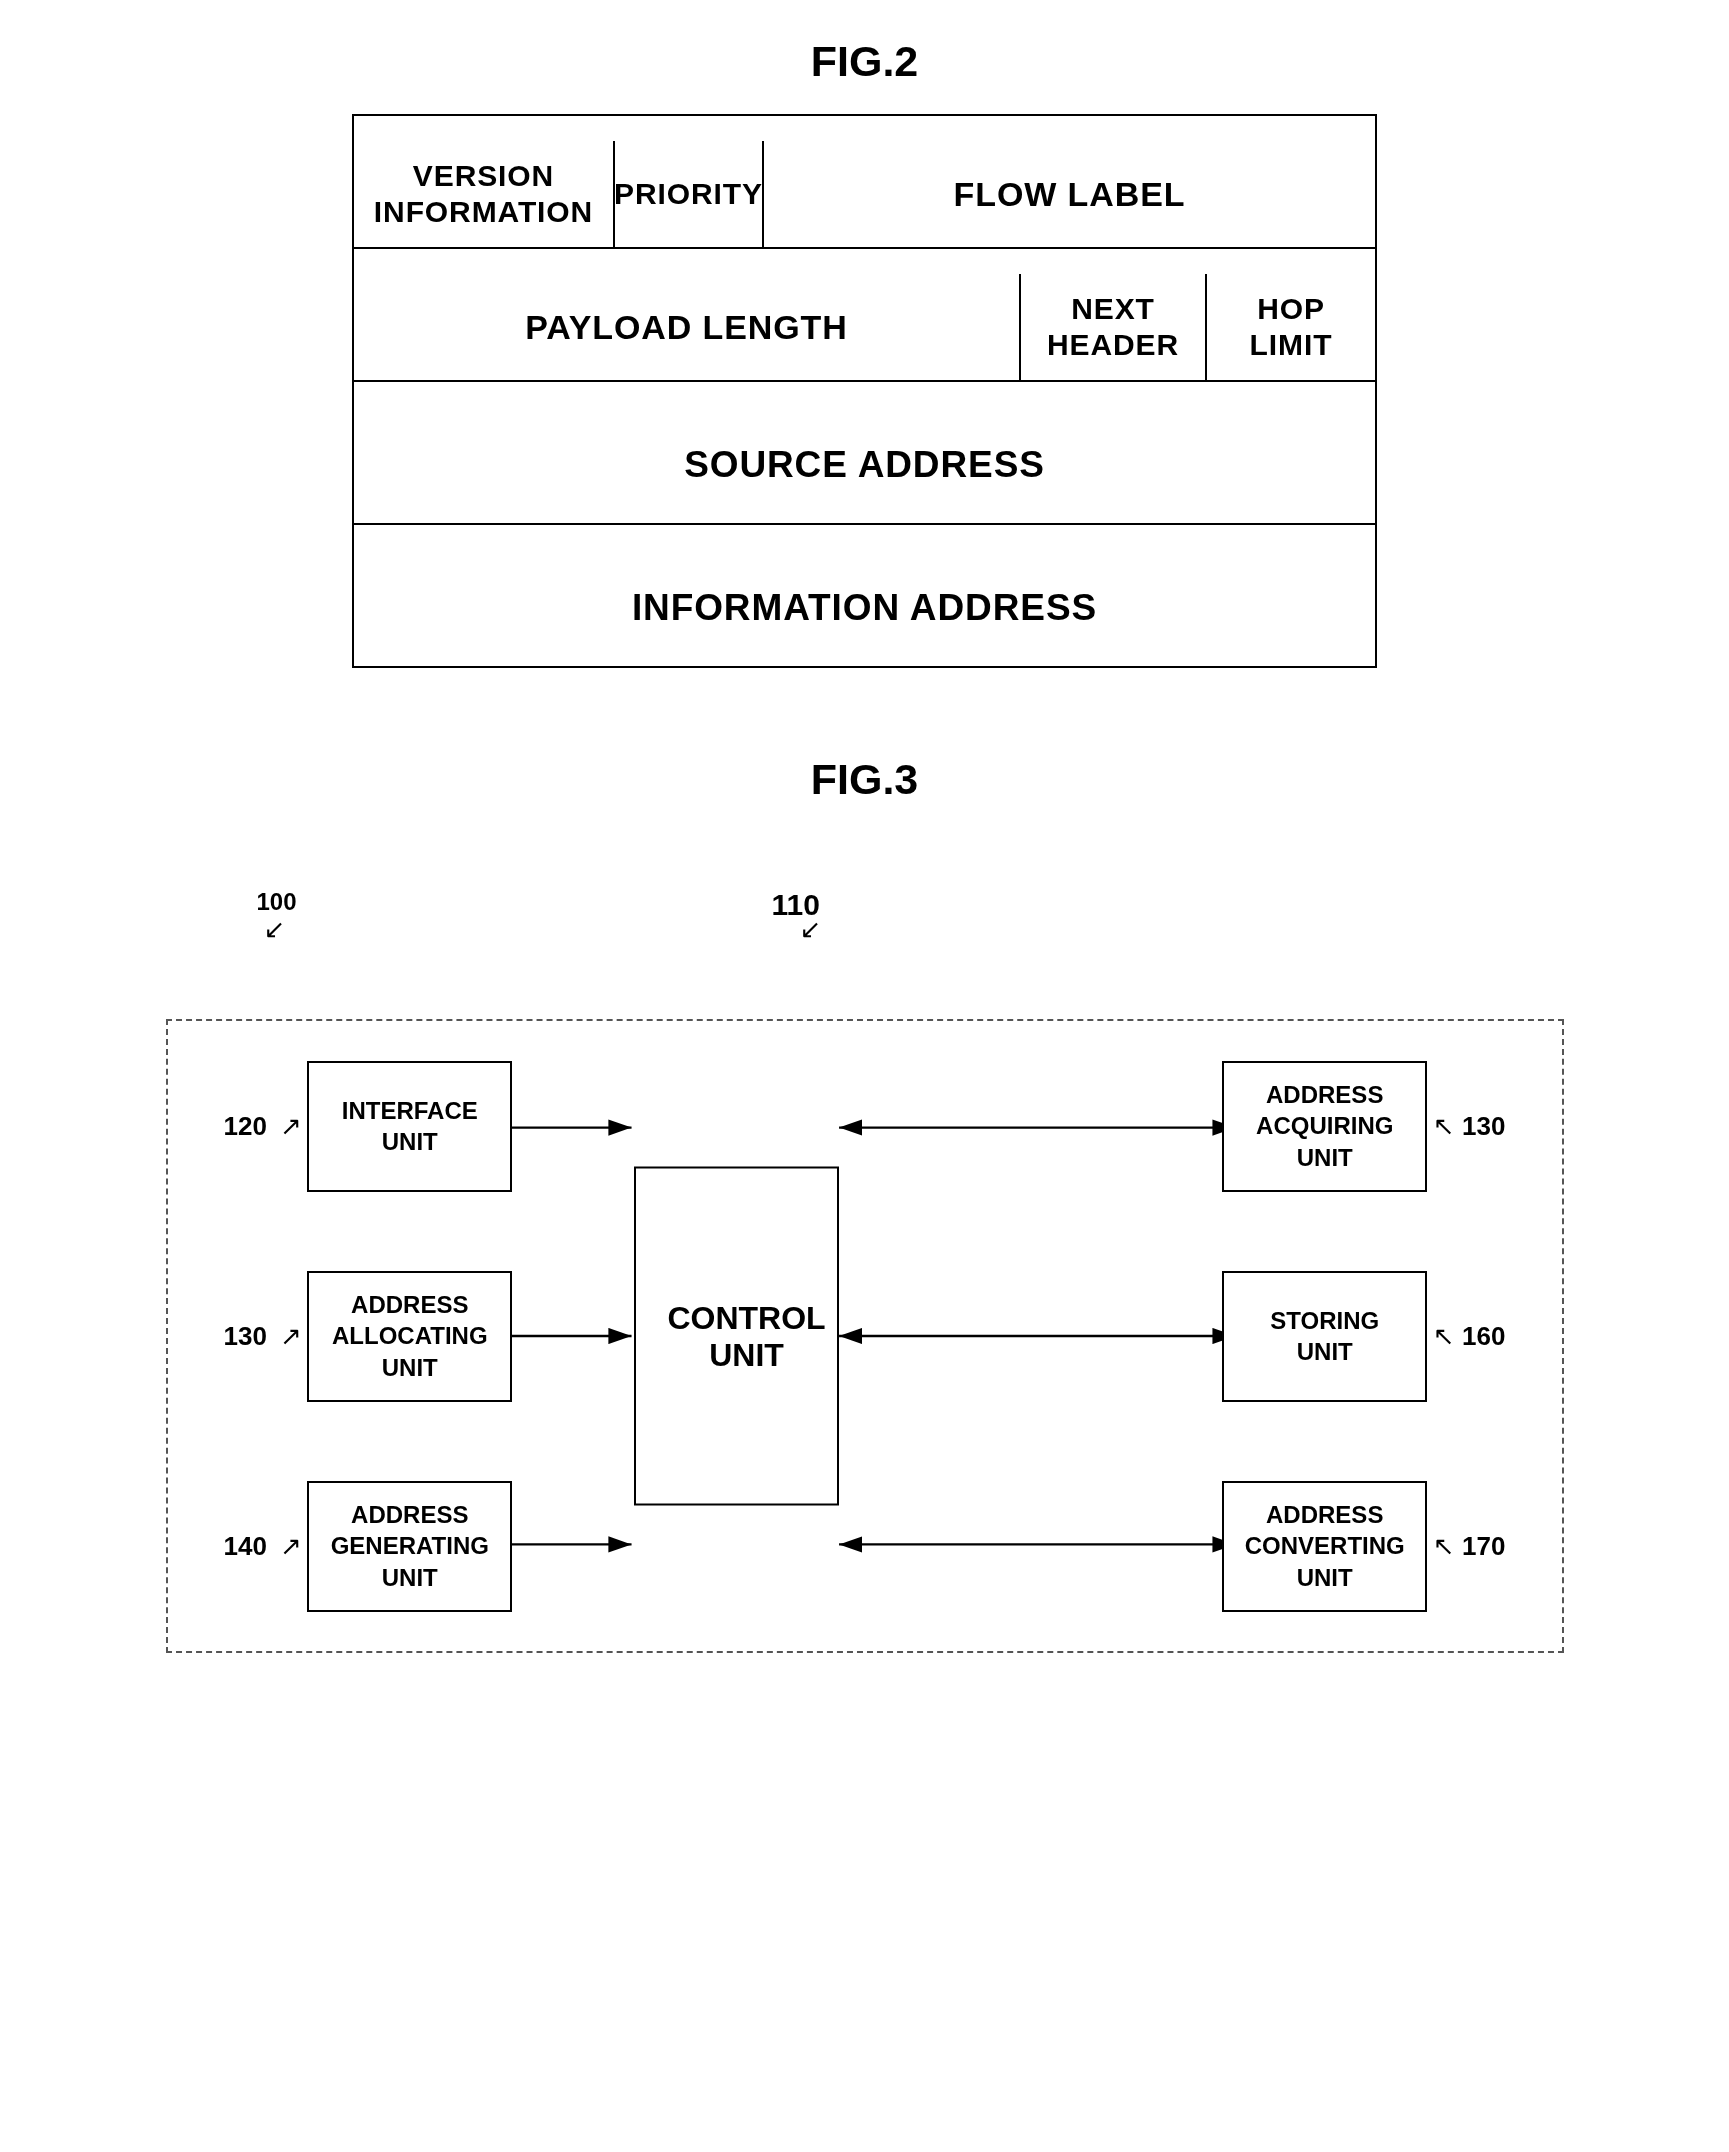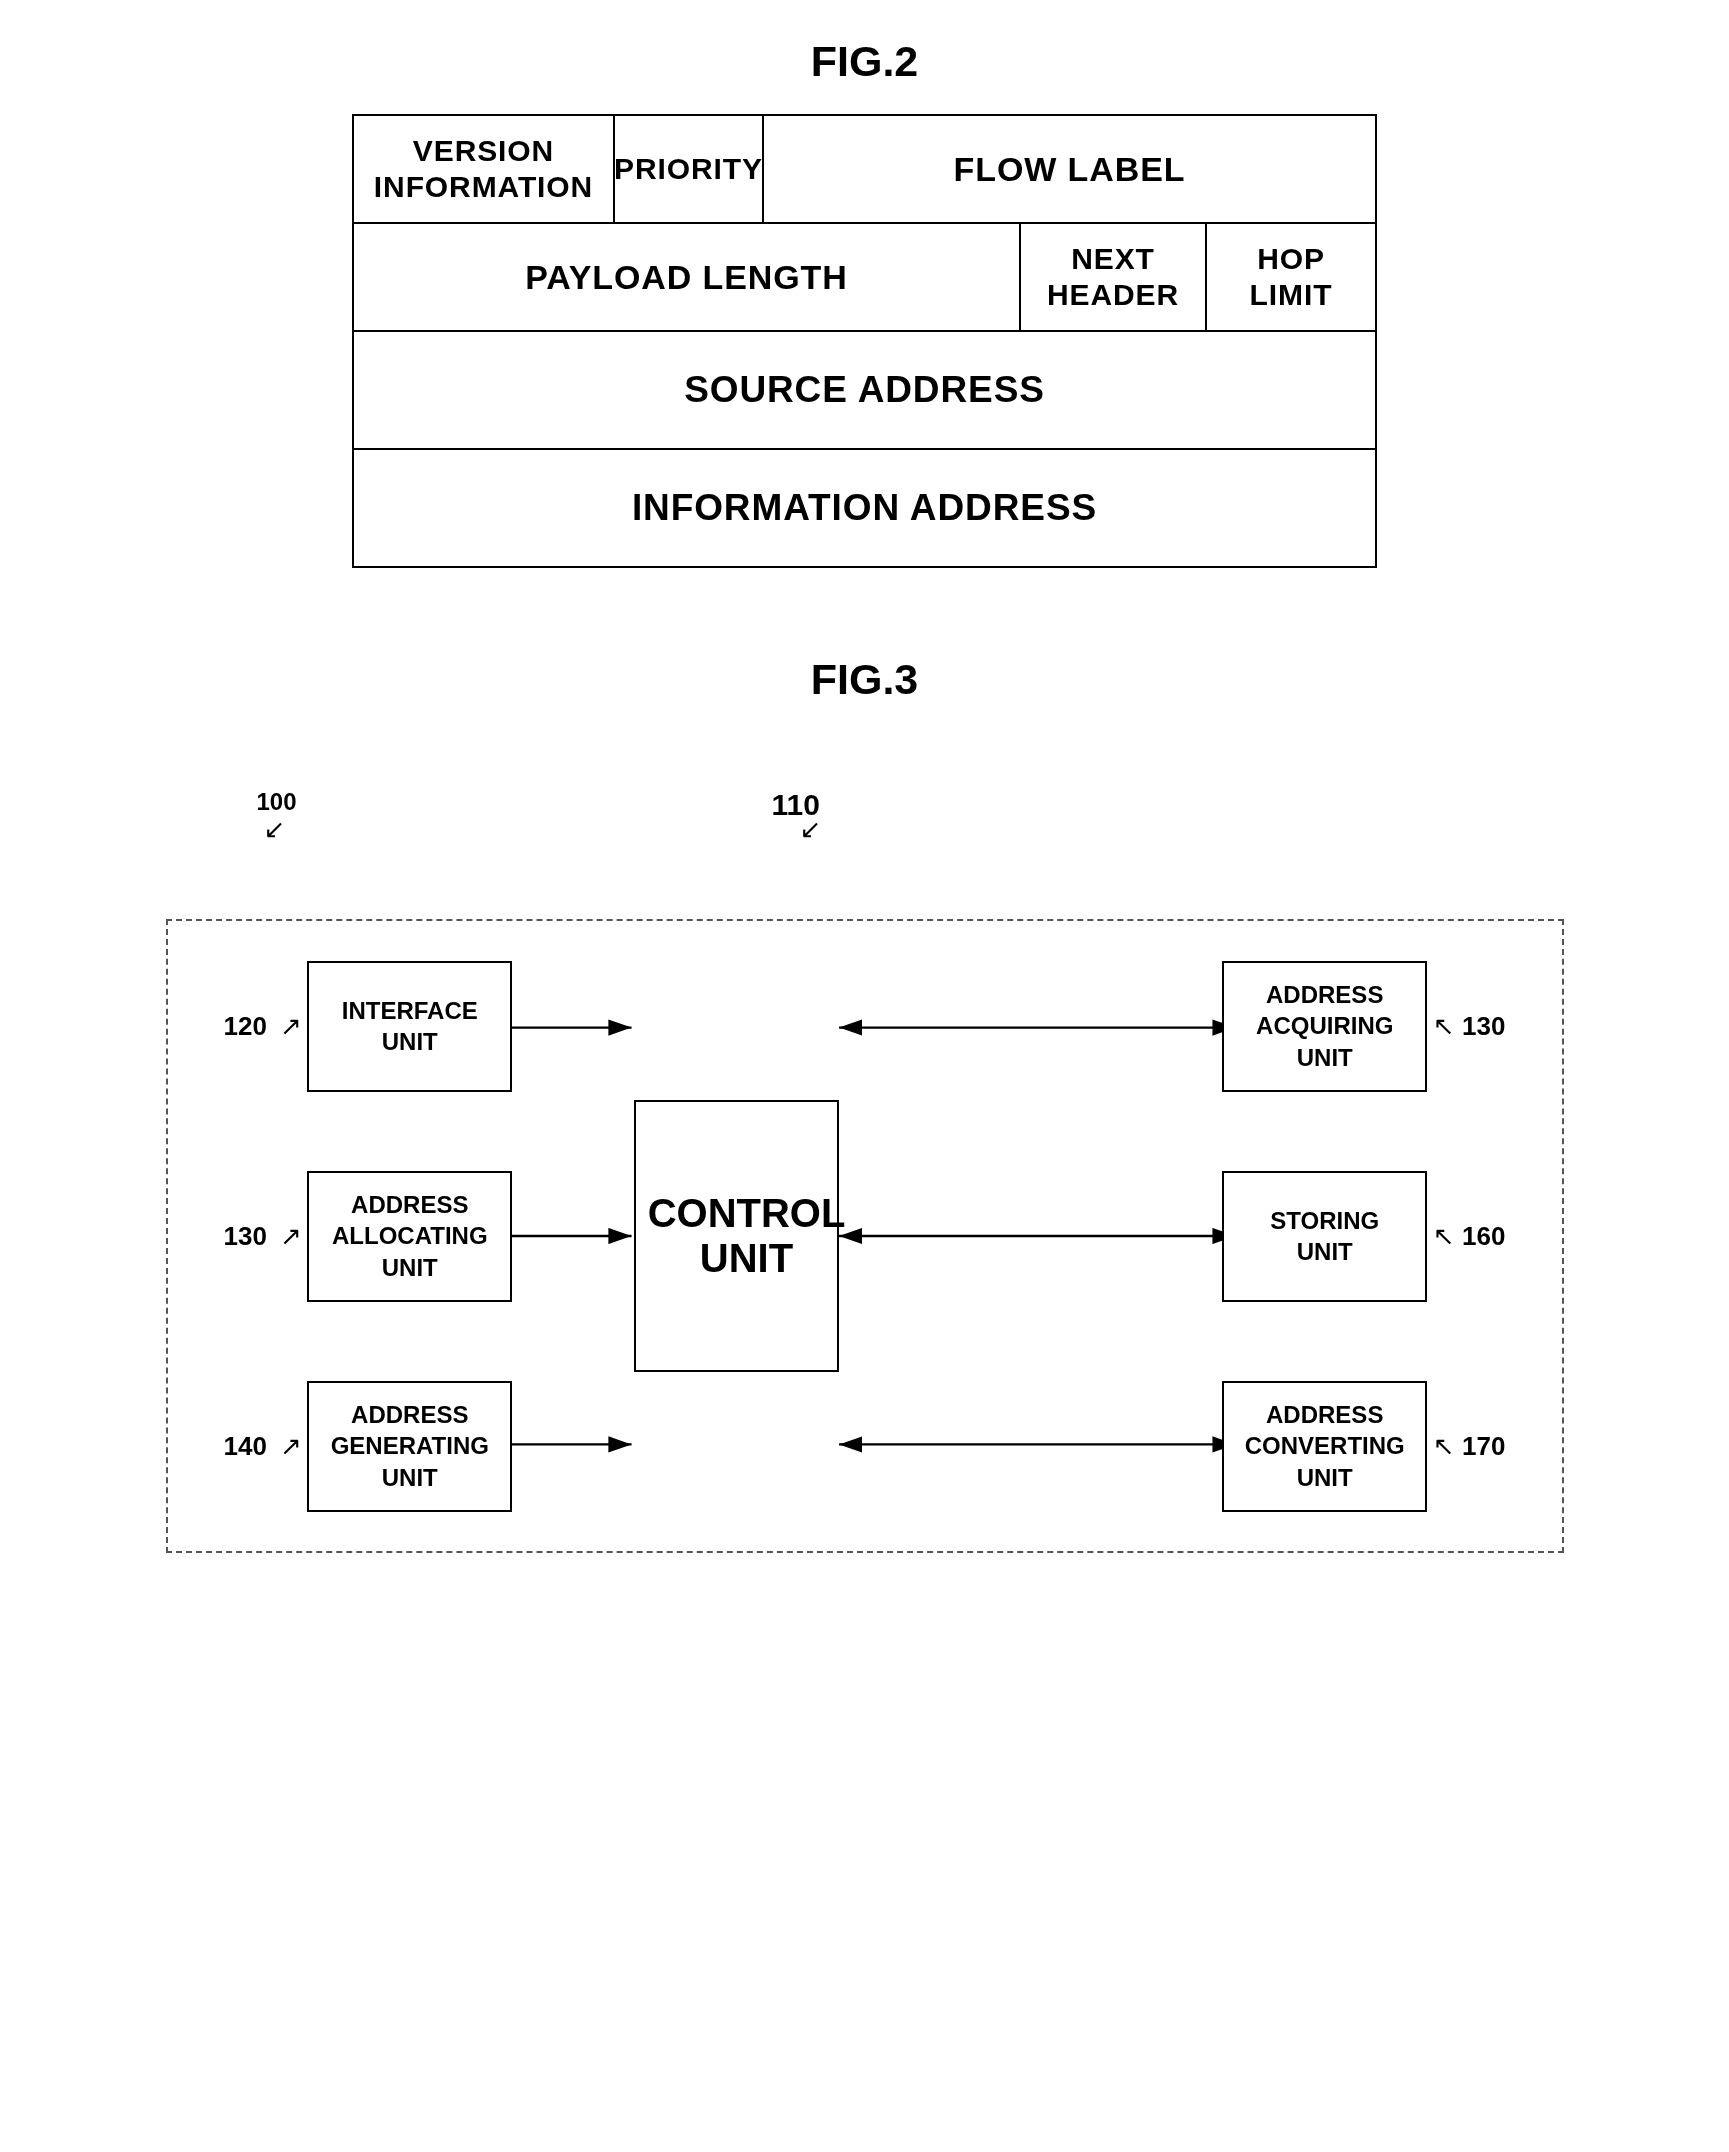--- a/index.html
+++ b/index.html
@@ -26,20 +26,21 @@
 
     .fig2-container {
       width: 1025px;
       border: 2.8px solid #000;
       margin-bottom: 75px;
     }
 
     .fig2-row {
       display: flex;
       border-bottom: 2.8px solid #000;
+      margin-top: 25px;
     }
 
     .fig2-row:last-child {
       border-bottom: none;
     }
 
     .fig2-cell {
       display: flex;
       align-items: center;
       justify-content: center;
@@ -121,27 +122,27 @@
       margin-top: 56px;
     }
 
     
     .control-unit-box {
       position: absolute;
       left: 466px;
       top: 50%;
       transform: translateY(-50%);
       width: 205px;
-      height: 272px;
+      height: 339px;
       border: 2.8px solid #000;
       display: flex;
       align-items: center;
       justify-content: center;
       text-align: center;
-      font-size: 40px;
+      font-size: 32px;
       font-weight: bold;
       background: #fff;
       padding-left: 21px;
     }
 
     
     .left-boxes {
       position: absolute;
       left: 56px;
       top: 0;

